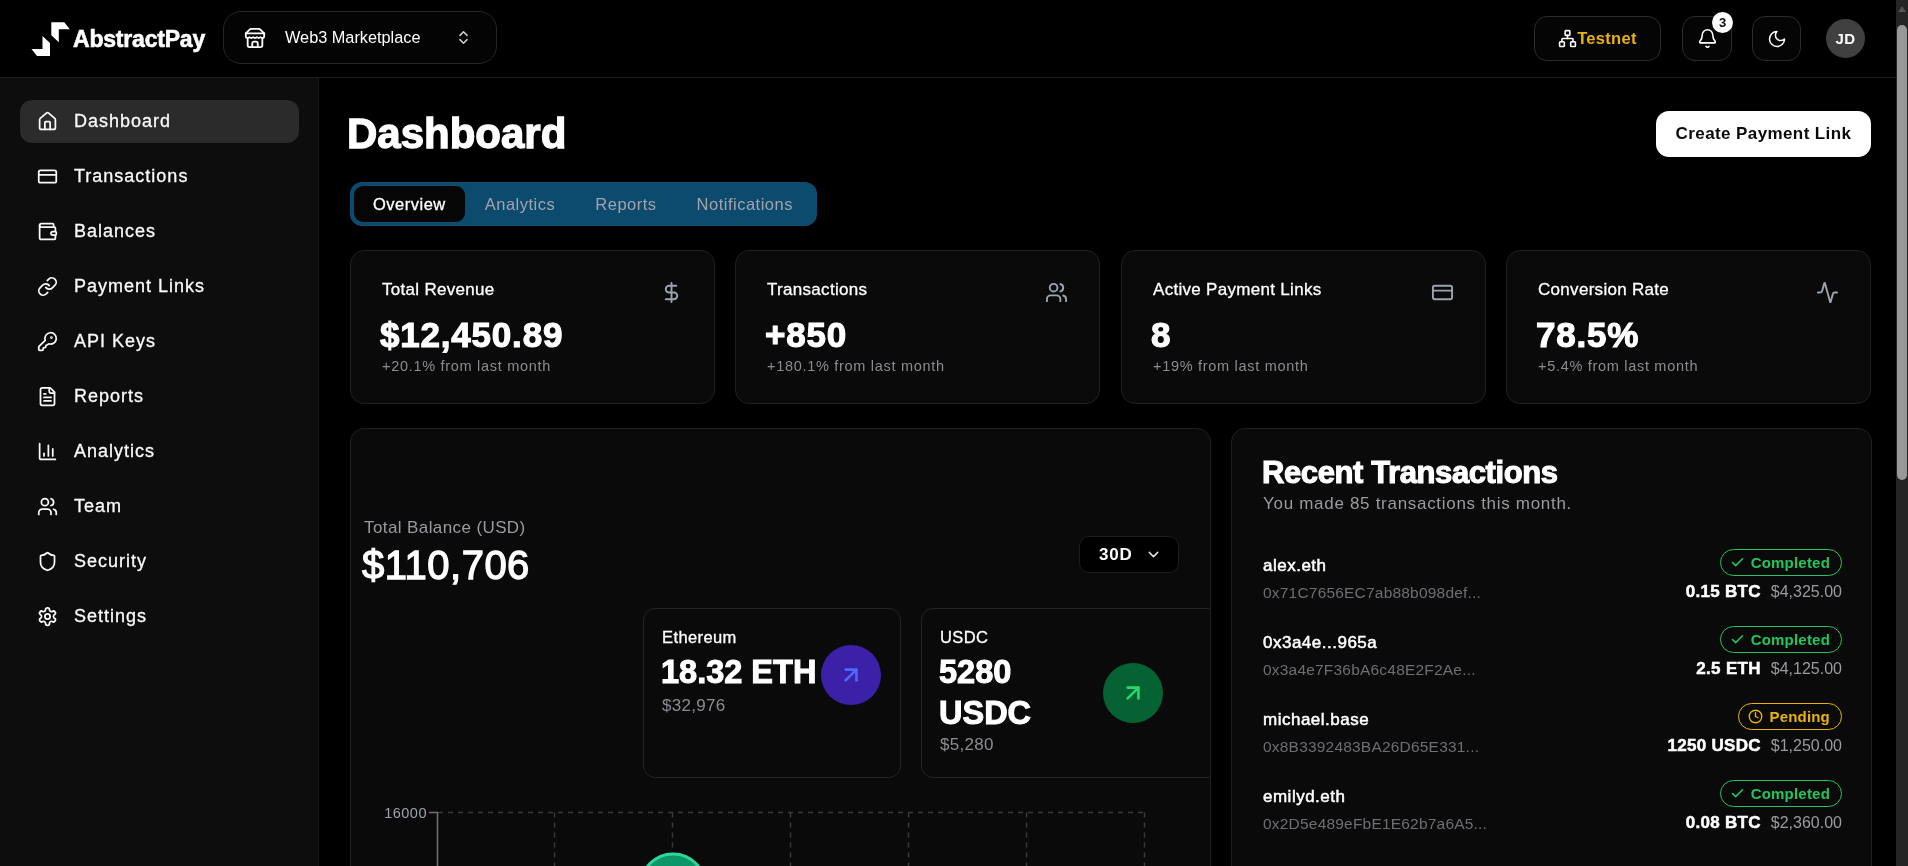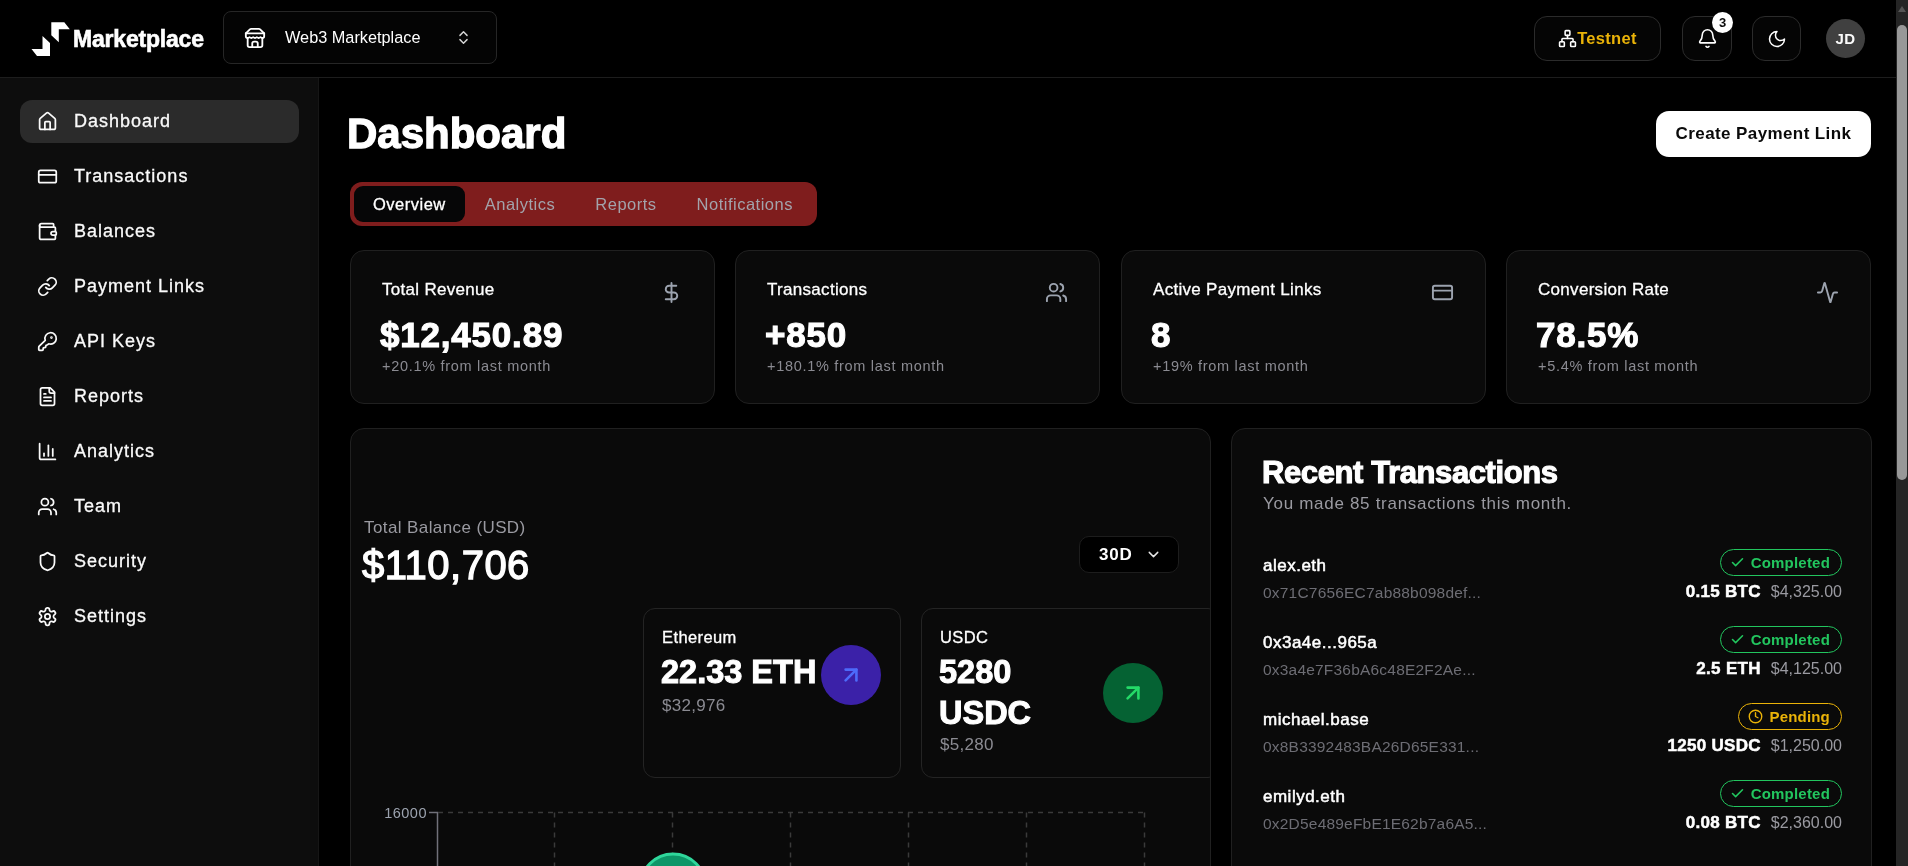--- a/index.html
+++ b/index.html
@@ -2,21 +2,21 @@
 <html><head>
 <meta charset="utf-8">
 <style>
 *{margin:0;padding:0;box-sizing:border-box;font-family:"Liberation Sans",sans-serif}
 html,body{width:1908px;height:866px;background:#000;overflow:hidden;position:relative}
 .abs{position:absolute}
 svg{display:block}
 
 #topbar{position:absolute;left:0;top:0;width:1908px;height:78px;background:#000;border-bottom:1px solid #1d1d1d;z-index:5}
 #brand{position:absolute;left:73px;top:26px;font-size:23px;font-weight:700;color:#fff;letter-spacing:-.2px;-webkit-text-stroke:.6px #fff}
-#wsel{position:absolute;left:223px;top:11px;width:274px;height:53px;border:1px solid #262626;border-radius:8px;background:#040404;display:flex;align-items:center}
+#wsel{position:absolute;left:223px;top:11px;width:274px;height:53px;border:1px solid #262626;border-radius:18px;background:#040404;display:flex;align-items:center}
 #wsel .store{margin-left:20px;color:#fff}
 #wsel .lbl{margin-left:19px;font-size:16.3px;color:#fff;letter-spacing:0}
 #wsel .cud{position:absolute;right:24px;color:#d4d4d4}
 .hbtn{position:absolute;top:16px;height:45px;border:1px solid #2b2b2b;border-radius:13px;background:#050505;display:flex;align-items:center;justify-content:center}
 #testnet{left:1534px;width:127px;}
 #testnet span{color:#eab308;font-size:16.5px;font-weight:700;letter-spacing:.3px}
 #testnet svg{color:#fff}
 #bellbtn{left:1682px;width:50px}
 #moonbtn{left:1752px;width:49px}
 #bellbadge{position:absolute;left:1712px;top:12px;width:21px;height:21px;border-radius:50%;background:#fff;color:#0a0a0a;font-size:13px;font-weight:700;display:flex;align-items:center;justify-content:center;z-index:6}
@@ -24,21 +24,21 @@
 
 #side{position:absolute;left:0;top:78px;width:319px;height:788px;background:#0d0d0d;border-right:1px solid #161616}
 .nav{position:absolute;left:20px;width:279px;height:43px;border-radius:12px;display:flex;align-items:center;color:#fafafa}
 .nav svg{margin-left:17px}
 .nav span{margin-left:16px;font-size:18px;letter-spacing:1px;-webkit-text-stroke:.3px #fafafa}
 .nav.on{background:#2b2b2b}
 
 #main{position:absolute;left:320px;top:78px;width:1576px;height:788px;background:#000}
 h1{position:absolute;left:27px;top:32px;font-size:42px;font-weight:700;color:#fff;letter-spacing:0;-webkit-text-stroke:1.3px #fff}
 #create{position:absolute;left:1336px;top:33px;width:215px;height:46px;background:#fff;border-radius:13px;display:flex;align-items:center;justify-content:center;font-size:17px;font-weight:700;color:#0a0a0a;letter-spacing:.4px}
-#tabs{position:absolute;left:30px;top:104px;height:44px;background:#7f1d1d;border-radius:12px;display:flex;align-items:center;padding:0 4px}
+#tabs{position:absolute;left:30px;top:104px;height:44px;background:#0c4a6e;border-radius:12px;display:flex;align-items:center;padding:0 4px}
 .tab{height:36px;border-radius:9px;display:flex;align-items:center;padding:0 20px;font-size:16.5px;color:#a3a3ab;letter-spacing:.5px}
 .tab.on{background:#060607;color:#fff;-webkit-text-stroke:.3px #fff;padding:0 19px}
 
 .scard{position:absolute;top:172px;width:365px;height:154px;background:#0a0a0a;border:1px solid #202020;border-radius:14px}
 .scard .tt{position:absolute;left:31px;top:29px;font-size:17px;color:#fff;letter-spacing:.3px;-webkit-text-stroke:.3px #fff}
 .scard .ic{position:absolute;right:31px;top:30px;color:#9ca3af}
 .scard .num{position:absolute;left:29px;top:64px;font-size:35px;font-weight:700;color:#fff;letter-spacing:.8px;-webkit-text-stroke:1.1px #fff}
 .scard .sub{position:absolute;left:31px;top:107px;font-size:14.5px;color:#8b8b92;letter-spacing:.7px}
 
 .bcard{position:absolute;top:350px;background:#0a0a0a;border:1px solid #202020;border-radius:14px;overflow:hidden}
@@ -72,21 +72,21 @@
 #sthumb{position:absolute;right:1px;top:25px;width:10px;height:455px;background:#989898;border-radius:6px}
 #sarrow{position:absolute;right:2px;top:6px;width:0;height:0;border-left:4px solid transparent;border-right:4px solid transparent;border-bottom:6px solid #555}
 </style>
 </head>
 <body>
 <div id="topbar">
   <svg class="abs" style="left:28px;top:20px" width="44" height="38" viewBox="0 0 44 38" fill="#fff">
     <path d="M23.3,2.3 h13 l5.5,7 h-11 v13 l-7.5,-7 z"></path>
     <path d="M22,36.1 h-13 l-5.5,-7 h11 v-13 l7.5,7 z"></path>
   </svg>
-  <div id="brand">Marketplace</div>
+  <div id="brand">AbstractPay</div>
   <div id="wsel">
     <svg class="store" width="22" height="22" viewBox="0 0 24 24" fill="none" stroke="currentColor" stroke-width="2" stroke-linecap="round" stroke-linejoin="round">
         <path d="m2 7 4.41-4.41A2 2 0 0 1 7.83 2h8.34a2 2 0 0 1 1.42.59L22 7"></path>
         <path d="M4 12v8a2 2 0 0 0 2 2h12a2 2 0 0 0 2-2v-8"></path>
         <path d="M15 22v-4a2 2 0 0 0-2-2h-2a2 2 0 0 0-2 2v4"></path>
         <path d="M2 7h20"></path>
         <path d="M22 7v3a2 2 0 0 1-2 2 2.7 2.7 0 0 1-1.59-.63.7.7 0 0 0-.82 0A2.7 2.7 0 0 1 16 12a2.7 2.7 0 0 1-1.59-.63.7.7 0 0 0-.82 0A2.7 2.7 0 0 1 12 12a2.7 2.7 0 0 1-1.59-.63.7.7 0 0 0-.82 0A2.7 2.7 0 0 1 8 12a2.7 2.7 0 0 1-1.59-.63.7.7 0 0 0-.82 0A2.7 2.7 0 0 1 4 12a2 2 0 0 1-2-2V7"></path>
       </svg>
     <span class="lbl">Web3 Marketplace</span>
     <svg class="cud" width="17" height="17" viewBox="0 0 24 24" fill="none" stroke="currentColor" stroke-width="2" stroke-linecap="round" stroke-linejoin="round">
@@ -251,21 +251,21 @@
     <div id="tbv">$110,706</div>
     <div id="d30">
         <b>30D</b>
         <svg width="17" height="17" viewBox="0 0 24 24" fill="none" stroke="currentColor" stroke-width="2" stroke-linecap="round" stroke-linejoin="round">
           <path d="m6 9 6 6 6-6"></path>
         </svg>
       </div>
 
     <div class="acard" style="left:292px;width:258px">
       <div class="n">Ethereum</div>
-      <div class="v">22.33 ETH</div>
+      <div class="v">18.32 ETH</div>
       <div class="u" style="top:87px">$32,976</div>
       <div class="bub" style="left:177px;top:36px;background:#3b21a8">
         <svg width="26" height="26" viewBox="0 0 24 24" fill="none" stroke="#4d6bfa" stroke-width="2.4" stroke-linecap="round" stroke-linejoin="round">
             <path d="M7 7h10v10"></path>
             <path d="M7 17 17 7"></path>
           </svg>
       </div>
     </div>
     <div class="acard" style="left:570px;width:299px">
       <div class="n">USDC</div>

